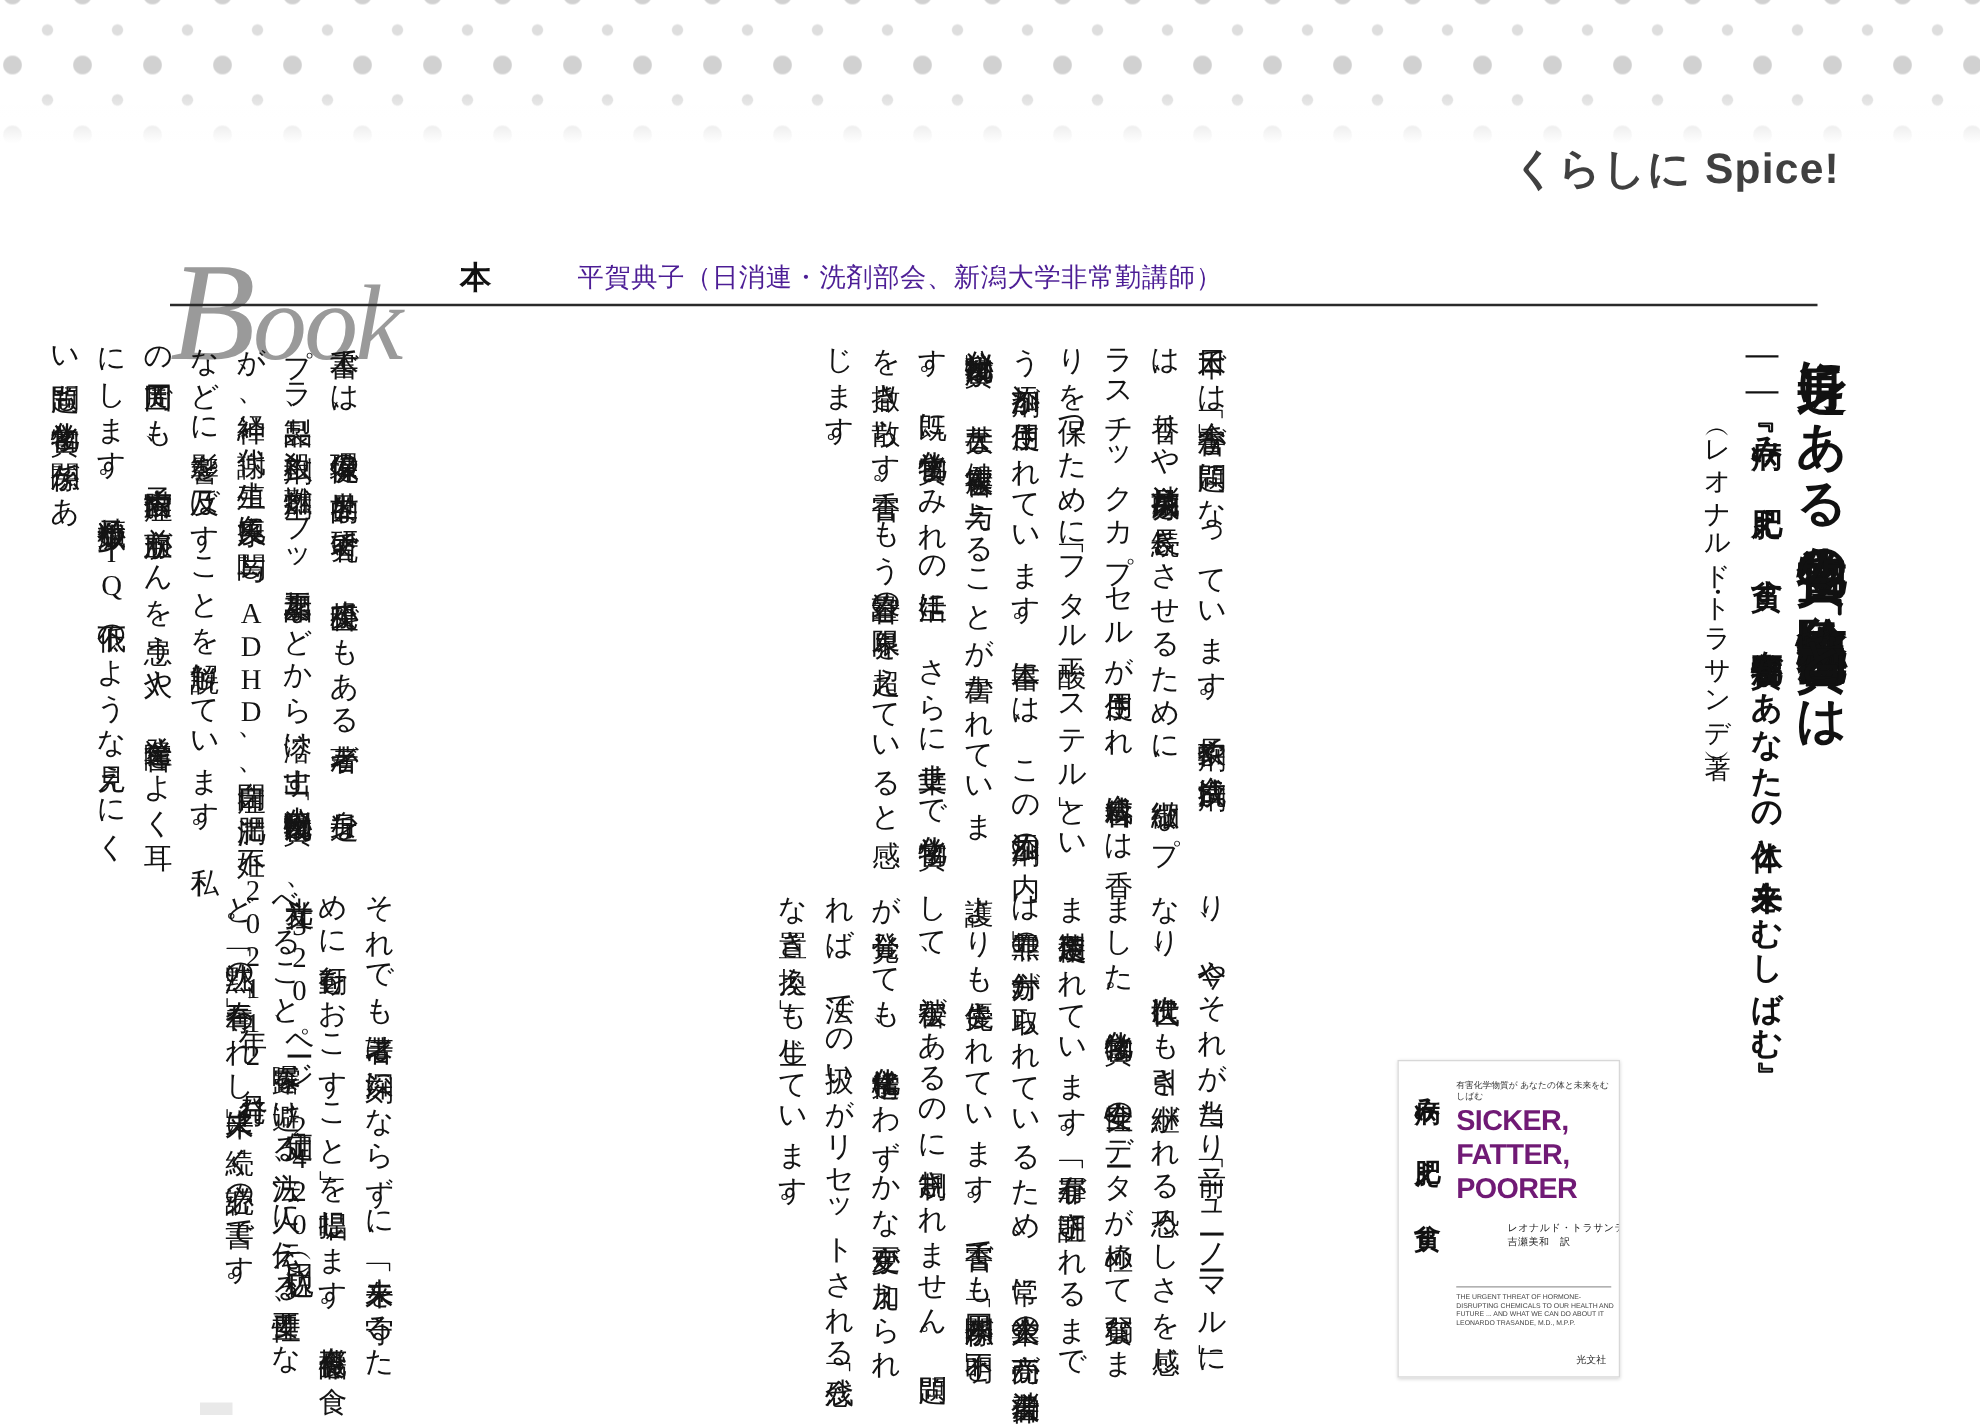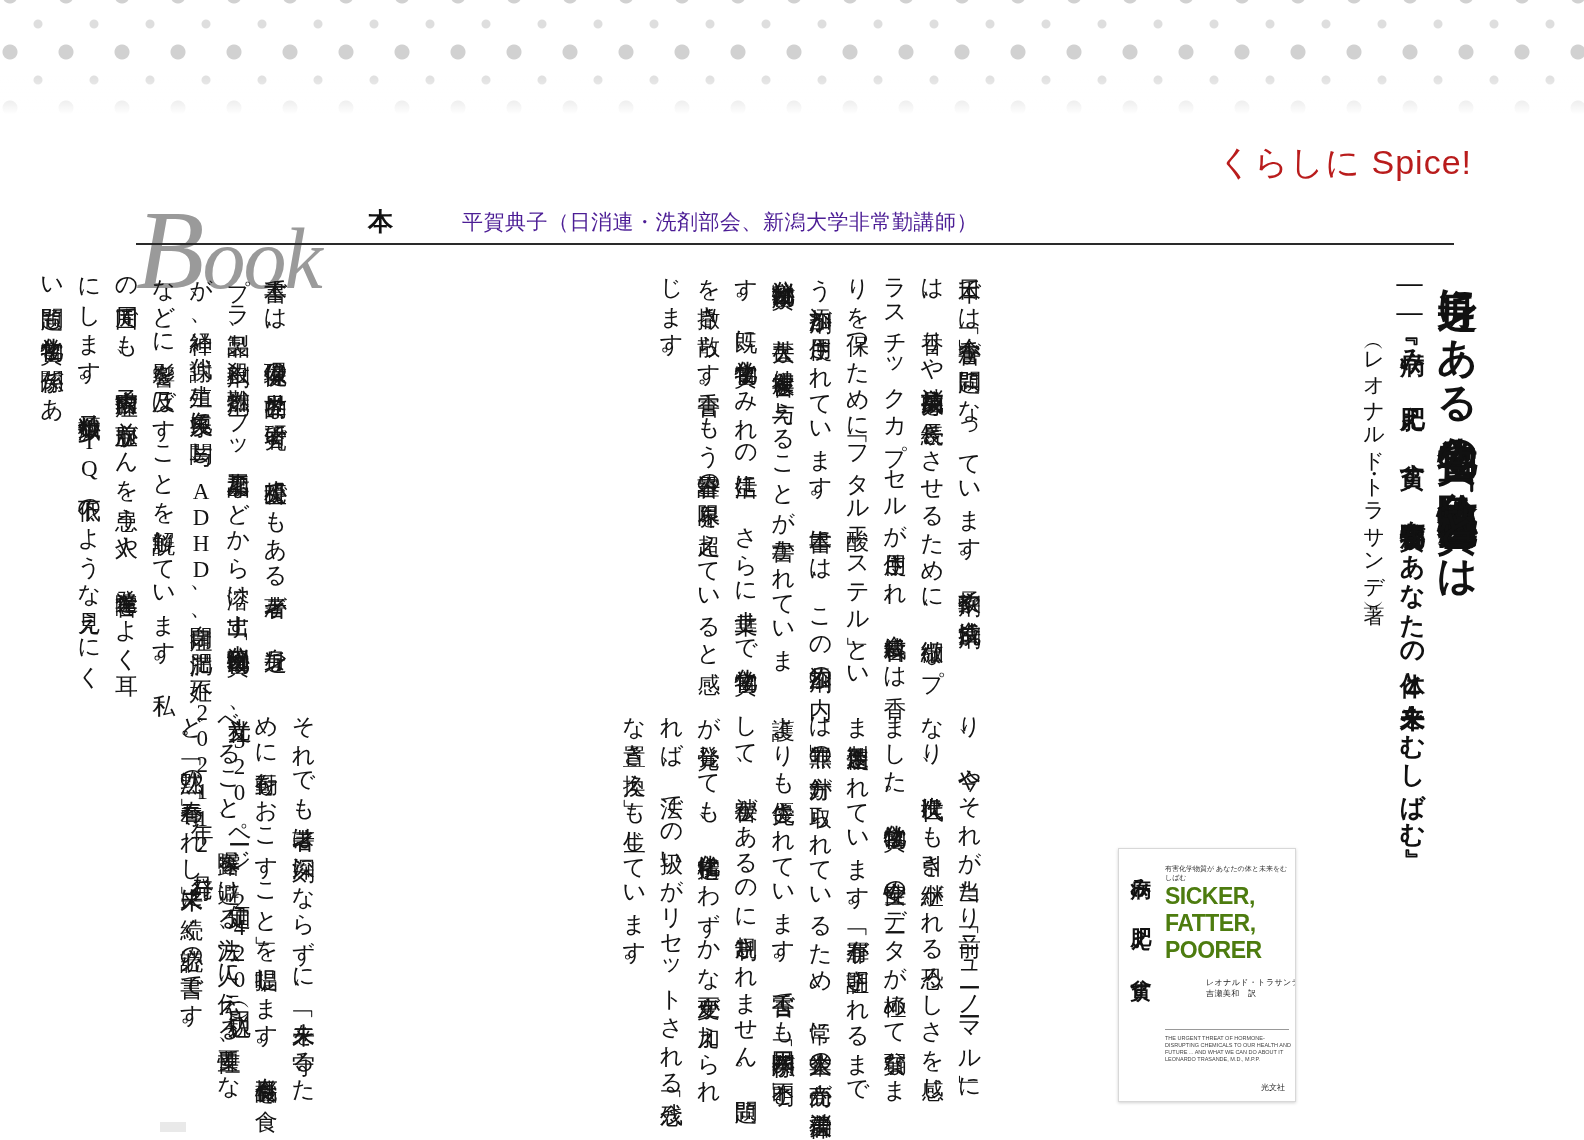--- a/index.html
+++ b/index.html
@@ -37,25 +37,24 @@
     height: 46px;
     background: linear-gradient(to bottom, rgba(255,255,255,0) 0%, #ffffff 88%);
   }
 
   
   #spice-title {
     position: absolute;
     right: 112px;
     top: 112px;
     font-family: "Liberation Sans", sans-serif;
-    font-weight: normal;
+    font-weight: bold;
     font-size: 34px;
     letter-spacing: 1px;
-    color: #b91c1c;
-    margin-top: 28px;
+    color: #404040;
   }
 
   #book-script {
     position: absolute;
     left: 136px;
     top: 150px;
     font-family: "Liberation Serif", serif;
     font-style: italic;
     font-size: 86px;
     line-height: 1;
@@ -197,21 +196,21 @@
   #cover-en {
     position: absolute;
     left: 46px;
     top: 34px;
     width: 126px;
     font-family: "Liberation Sans", sans-serif;
     font-weight: bold;
     font-size: 23px;
     line-height: 1.18;
     letter-spacing: -0.5px;
-    color: #4d7c0f;
+    color: #701a75;
   }
   #cover-sub {
     position: absolute;
     left: 46px;
     top: 16px;
     width: 124px;
     font-family: "Liberation Sans", sans-serif;
     font-size: 7px;
     line-height: 1.25;
     color: #333;

